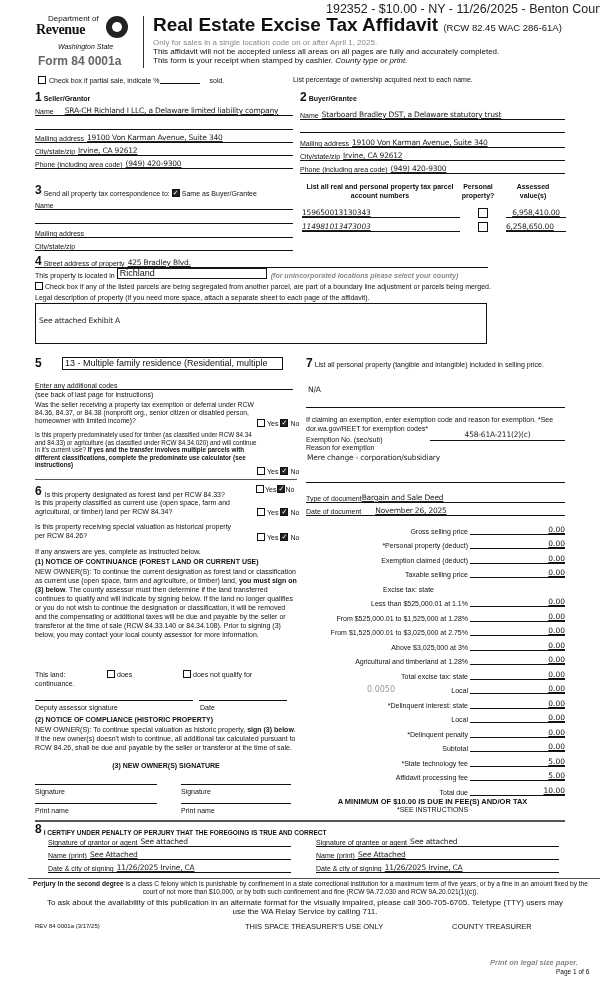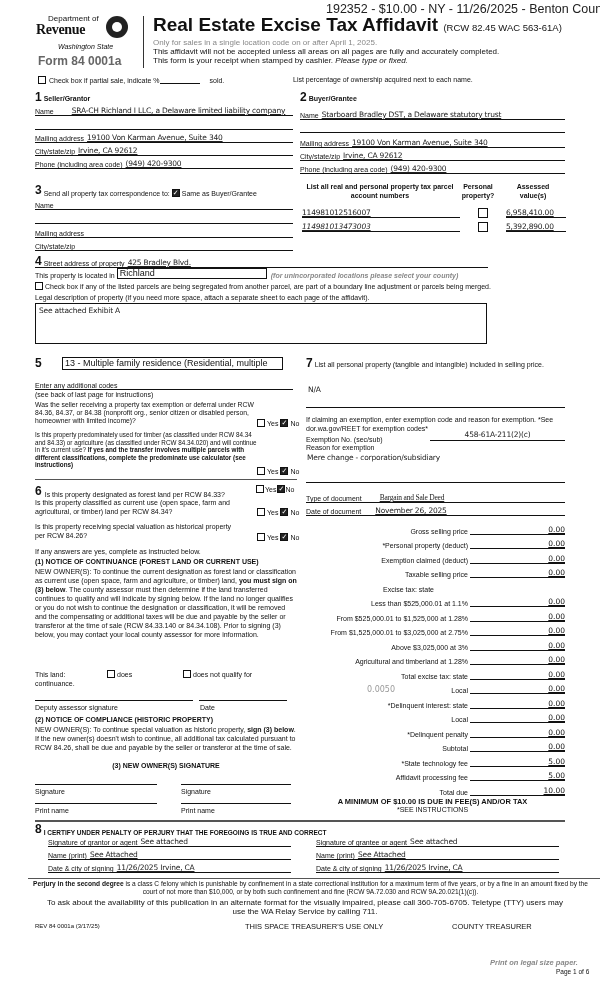--- a/index.html
+++ b/index.html
@@ -46,44 +46,44 @@
 <div class="abs" style="left:36px;top:14px;width:100px;">
   <div class="abs logo-dept" style="left:12px;top:0;">Department of</div>
   <div class="abs logo-rev" style="left:0;top:8px;">Revenue</div>
   <div class="abs logo-swirl" style="left:70px;top:2px;"></div>
   <div class="abs logo-wa" style="left:22px;top:29px;">Washington State</div>
 </div>
 <div class="abs logo-form" style="left:38px;top:54px;">Form 84 0001a</div>
 <div class="abs vdiv" style="left:143px;top:16px;height:52px;"></div>
 <div class="abs title" style="left:153px;top:14px;">
   <span>Real Estate Excise Tax Affidavit</span>
-  <small>(RCW 82.45 WAC 563-61A)</small>
+  <small>(RCW 82.45 WAC 286-61A)</small>
 </div>
 <div class="abs sub1" style="left:153px;top:38px;">Only for sales in a single location code on or after April 1, 2025.</div>
 <div class="abs sub2" style="left:153px;top:47px;">This affidavit will not be accepted unless all areas on all pages are fully and accurately completed.</div>
 <div class="abs sub2" style="left:153px;top:56px;">
   <span>This form is your receipt when stamped by cashier.</span>
-  <i>Please type or fixed.</i>
+  <i>County type or print.</i>
 </div>
 
 <div class="abs lbl row" style="left:38px;top:76px;">
   <span class="cb"></span>
   <span style="margin-left:3px;">Check box if partial sale, indicate %</span>
   <span class="line" style="width:40px;display:inline-block;height:8px;"></span>
   <span style="margin-left:10px;">sold.</span>
 </div>
 <div class="abs lbl" style="left:293px;top:76px;">List percentage of ownership acquired next to each name.</div>
 
 <div class="abs" style="left:35px;top:90px;">
   <span class="num">1</span>
   <span class="lbl-b">Seller/Grantor</span>
 </div>
 <div class="abs row line" style="left:35px;top:104px;width:258px;height:12px;">
   <span class="lbl">Name</span>
-  <span class="fill" style="margin-left:18px;">SRA-CH Richland I LLC, a Delaware limited liability company</span>
+  <span class="fill" style="margin-left:11px;">SRA-CH Richland I LLC, a Delaware limited liability company</span>
 </div>
 <div class="abs line" style="left:35px;top:120px;width:258px;height:10px;"></div>
 <div class="abs row line" style="left:35px;top:131px;width:258px;height:12px;">
   <span class="lbl">Mailing address</span>
   <span class="fill" style="margin-left:3px;">19100 Von Karman Avenue, Suite 340</span>
 </div>
 <div class="abs row line" style="left:35px;top:144px;width:258px;height:12px;">
   <span class="lbl">City/state/zip</span>
   <span class="fill" style="margin-left:3px;">Irvine, CA 92612</span>
 </div>
@@ -130,47 +130,47 @@
   <span class="lbl">Phone (including area code)</span>
   <span class="fill" style="margin-left:3px;">(949) 420-9300</span>
 </div>
 
 <div class="abs lbl-b center" style="left:306px;top:182px;width:148px;white-space:normal;line-height:9px;">List all real and personal property tax parcel account numbers</div>
 <div class="abs lbl-b center" style="left:458px;top:182px;width:40px;white-space:normal;line-height:9px;">Personal property?</div>
 <div class="abs lbl-b center" style="left:503px;top:182px;width:60px;white-space:normal;line-height:9px;">Assessed value(s)</div>
 
 <div class="abs" style="left:302px;top:204px;width:264px;">
   <div class="row" style="height:14px;">
-    <span class="line fill-plain" style="width:158px;text-decoration:underline;">114981012516007</span>
+    <span class="line fill-plain" style="width:158px;text-decoration:underline;">159650013130343</span>
     <span style="width:46px;text-align:center;"><span class="cb" style="width:10px;height:10px;"></span></span>
-    <span class="line fill-plain" style="width:60px;text-align:left;text-decoration:underline;">6,958,410.00</span>
+    <span class="line fill-plain" style="width:60px;text-align:center;text-decoration:underline;">6,958,410.00</span>
   </div>
   <div class="row" style="height:14px;">
     <span class="line fill-plain" style="width:158px;text-decoration:underline;font-style:italic;">114981013473003</span>
     <span style="width:46px;text-align:center;"><span class="cb" style="width:10px;height:10px;"></span></span>
-    <span class="line fill-plain" style="width:60px;text-align:left;text-decoration:underline;">5,392,890.00</span>
+    <span class="line fill-plain" style="width:60px;text-align:left;text-decoration:underline;">6,258,650.00</span>
   </div>
 </div>
 
 <div class="abs row line" style="left:35px;top:256px;width:453px;height:12px;">
   <span class="num" style="line-height:11px;">4</span>
   <span class="lbl" style="margin-left:2px;">Street address of property</span>
   <span class="fill" style="margin-left:3px;">425 Bradley Blvd.</span>
 </div>
 <div class="abs row" style="left:35px;top:268px;">
   <span class="lbl">This property is located in</span>
   <span class="box" style="margin-left:2px;width:150px;height:11px;font-size:9px;padding-left:2px;line-height:9px;">Richland</span>
   <span class="lbl gray-i" style="margin-left:4px;">(for unincorporated locations please select your county)</span>
 </div>
 <div class="abs row lbl" style="left:35px;top:282px;">
   <span class="cb"></span>
   <span style="margin-left:2px;">Check box if any of the listed parcels are being segregated from another parcel, are part of a boundary line adjustment or parcels being merged.</span>
 </div>
 <div class="abs lbl" style="left:35px;top:294px;">Legal description of property (if you need more space, attach a separate sheet to each page of the affidavit).</div>
-<div class="abs box" style="left:35px;top:303px;width:452px;height:41px;padding:2px 3px;">
+<div class="abs box" style="left:35px;top:303px;width:452px;height:41px;padding:12px 3px;">
   <span class="fill-plain">See attached Exhibit A</span>
 </div>
 
 <div class="abs num" style="left:35px;top:356px;">5</div>
 <div class="abs box" style="left:62px;top:357px;width:221px;height:13px;font-size:9px;padding-left:2px;line-height:11px;overflow:hidden;white-space:nowrap;">13 - Multiple family residence (Residential, multiple</div>
 <div class="abs row line" style="left:35px;top:379px;width:258px;height:11px;">
   <span class="lbl">Enter any additional codes</span>
 </div>
 <div class="abs lbl" style="left:35px;top:391px;">(see back of last page for instructions)</div>
 <div class="abs para" style="left:35px;top:401px;width:222px;font-size:6.8px;line-height:8px;">Was the seller receiving a property tax exemption or deferral under RCW 84.36, 84.37, or 84.38 (nonprofit org., senior citizen or disabled person, homeowner with limited income)?</div>
@@ -259,21 +259,21 @@
   <span>If claiming an exemption, enter exemption code and reason for exemption.</span>
   <span>*See dor.wa.gov/REET for exemption codes*</span>
 </div>
 <div class="abs lbl" style="left:306px;top:436px;">Exemption No. (sec/sub)</div>
 <div class="abs line fill-plain" style="left:430px;top:430px;width:135px;height:11px;text-align:center;">458-61A-211(2)(c)</div>
 <div class="abs lbl" style="left:306px;top:444px;">Reason for exemption</div>
 <div class="abs fill-plain" style="left:307px;top:453px;">Mere change - corporation/subsidiary</div>
 <div class="abs line" style="left:306px;top:482px;width:259px;"></div>
 <div class="abs row line" style="left:306px;top:491px;width:259px;height:12px;">
   <span class="lbl">Type of document</span>
-  <span class="fill" style="margin-left:18px;font-family:Liberation Serif, serif;">Bargain and Sale Deed</span>
+  <span class="fill" style="margin-left:0;">Bargain and Sale Deed</span>
 </div>
 <div class="abs row line" style="left:306px;top:504px;width:259px;height:12px;">
   <span class="lbl">Date of document</span>
   <span class="fill" style="margin-left:14px;">November 26, 2025</span>
 </div>
 
 <div class="abs" style="left:300px;top:520px;width:265px;">
   <div class="row" style="height:14.5px;">
     <span class="fee-lbl" style="width:168px;">Gross selling price</span>
     <span class="fee-val" style="width:95px;margin-left:2px;">0.00</span>

